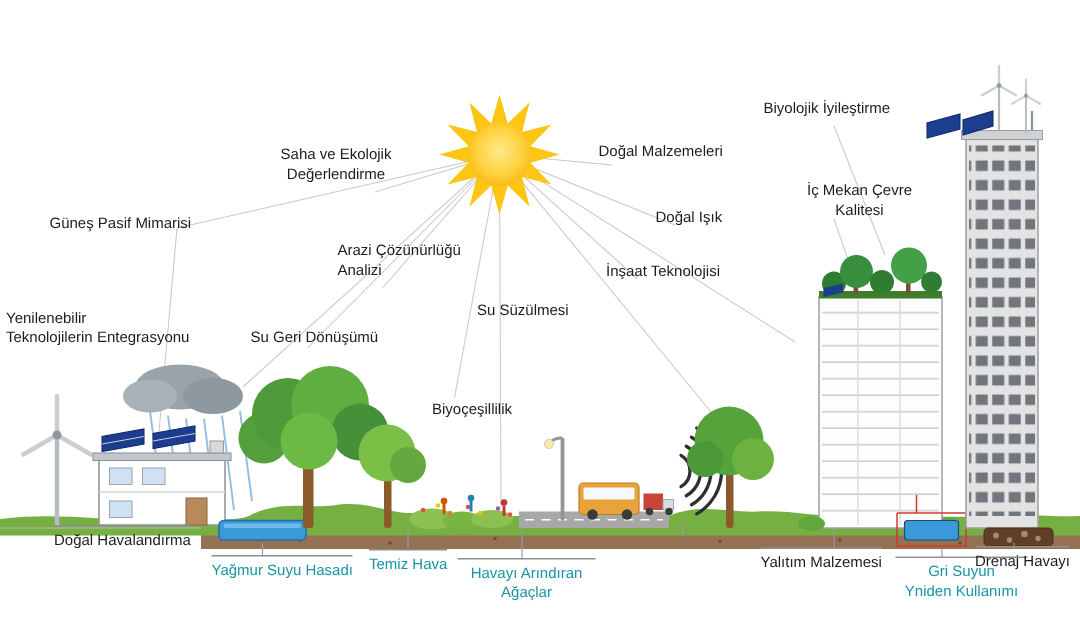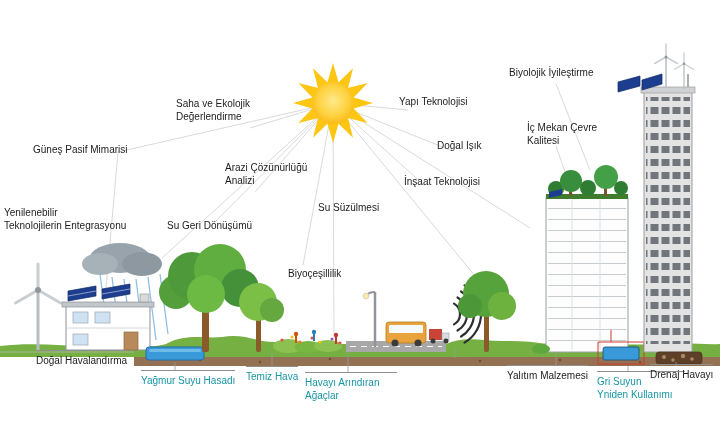--- a/index.html
+++ b/index.html
@@ -7,21 +7,21 @@
   body { font-family:"Liberation Sans", sans-serif; }
   .stage { position:relative; width:720px; height:427px; background:#ffffff; overflow:hidden; }
   .stage svg { position:absolute; left:0; top:0; }
   .lbl {
     position:absolute;
     font-size:10px; font-weight:normal; line-height:1.3;
     color:var(--black-label,#1c1c1c);
     white-space:pre-line;
   }
   .lbl.teal { color:var(--teal-label,#1795a5); }
-  .lbl.ctr  { }
+  .lbl.ctr  { text-align:center; }
   .lbl.rule { border-top:1px solid #8f8f8f; padding-top:3px; }
 </style>
 </head>
 <body>
 
 <div class="stage">
 
 <svg width="720" height="427" viewBox="0 0 720 427">
   <defs>
     <radialGradient id="sungrad" cx="50%" cy="45%" r="60%">
@@ -244,21 +244,21 @@
 <div class="lbl" style="left:33px;top:143px">Güneş Pasif Mimarisi</div>
 <div class="lbl" style="left:4px;top:206px">Yenilenebilir
 Teknolojilerin Entegrasyonu</div>
 <div class="lbl" style="left:167px;top:219px">Su Geri Dönüşümü</div>
 <div class="lbl ctr" style="left:176px;top:97px;width:96px">Saha ve Ekolojik
 Değerlendirme</div>
 <div class="lbl" style="left:225px;top:161px">Arazi Çözünürlüğü
 Analizi</div>
 <div class="lbl" style="left:318px;top:201px">Su Süzülmesi</div>
 <div class="lbl" style="left:288px;top:267px">Biyoçeşillilik</div>
-<div class="lbl" style="left:399px;top:95px">Yapı Teknolojisi</div>
+<div class="lbl" style="left:399px;top:95px">Doğal Malzemeleri</div>
 <div class="lbl" style="left:437px;top:139px">Doğal Işık</div>
 <div class="lbl" style="left:404px;top:175px">İnşaat Teknolojisi</div>
 <div class="lbl" style="left:509px;top:66px">Biyolojik İyileştirme</div>
 <div class="lbl ctr" style="left:527px;top:121px;width:92px">İç Mekan Çevre
 Kalitesi</div>
 
 <div class="lbl rule" style="left:36px;top:350px">Doğal Havalandırma</div>
 <div class="lbl teal rule" style="left:141px;top:370px">Yağmur Suyu Hasadı</div>
 <div class="lbl teal rule" style="left:246px;top:366px">Temiz Hava</div>
 <div class="lbl teal ctr rule" style="left:305px;top:372px;width:92px">Havayı Arındıran

